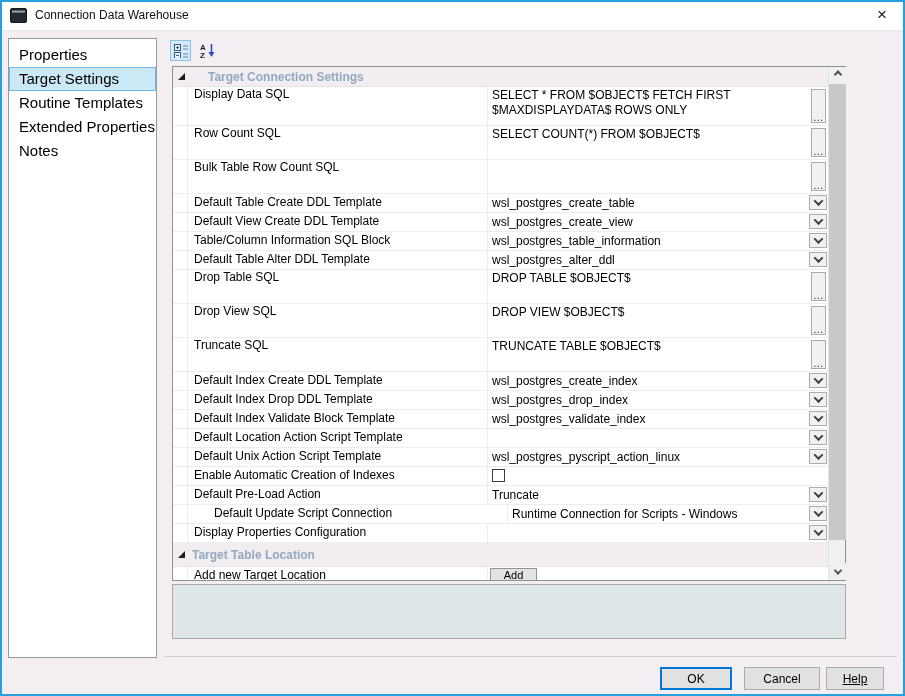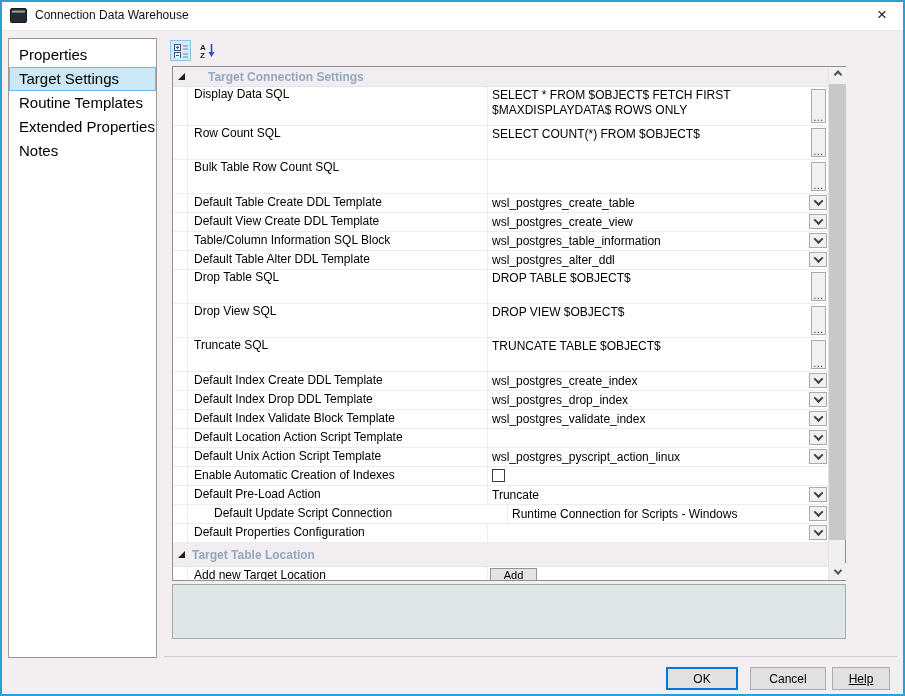--- a/index.html
+++ b/index.html
@@ -54,21 +54,21 @@
   .scroll-btn{position:absolute;left:0;width:17px;height:17px;background:#f0f0f0;display:flex;align-items:center;justify-content:center;}
   .scroll-btn.up{top:0;} .scroll-btn.down{bottom:0;}
   .scroll-chev{display:block;width:6px;height:6px;border-left:2px solid #515151;border-bottom:2px solid #515151;}
   .scroll-chev.up{transform:rotate(135deg) translate(-1px,1px);}
   .scroll-chev.down{transform:rotate(-45deg) translate(1px,-1px);}
   .scroll-thumb{position:absolute;left:0;top:17px;width:17px;height:456px;background:#c8c8c8;}
   
   .desc-panel{position:absolute;left:172px;top:584px;width:674px;height:55px;background:#dee6e8;border:1px solid #a8a8a8;}
   .footer-sep{position:absolute;left:164px;top:656px;width:733px;height:1px;background:#d2cbd2;}
   .btn{position:absolute;top:667px;height:23px;background:#e1e1e1;border:1px solid #acacac;
-    font-size:12px;display:flex;align-items:center;justify-content:center;font-family:"Liberation Sans",sans-serif;margin-left:6px;}
+    font-size:12px;display:flex;align-items:center;justify-content:center;font-family:"Liberation Sans",sans-serif;}
   .btn.ok{left:660px;width:72px;border:2px solid #0078d7;}
   .btn.cancel{left:744px;width:76px;}
   .btn.help{left:826px;width:58px;text-decoration:underline;}
 </style>
 </head>
 <body>
 
 <div class="window">
 
   <div class="titlebar">
@@ -256,21 +256,21 @@
         <div class="g-row row-small" style="height: 19px; padding-left: 20px;">
           <div class="g-label">Default Update Script Connection</div>
           <div class="g-value">
             <div class="val-text">Runtime Connection for Scripts - Windows</div>
             <div class="drop-btn">
               <span class="chev"></span>
             </div>
           </div>
         </div>
         <div class="g-row row-small" style="height: 19px;">
-          <div class="g-label">Default Properties Configuration</div>
+          <div class="g-label">Display Properties Configuration</div>
           <div class="g-value">
             <div class="val-text"></div>
             <div class="drop-btn">
               <span class="chev"></span>
             </div>
           </div>
         </div>
         <div class="g-row category" style="height: 24px;">
           <span class="cat-tri"></span>
           <span class="cat-label">Target Table Location</span>

